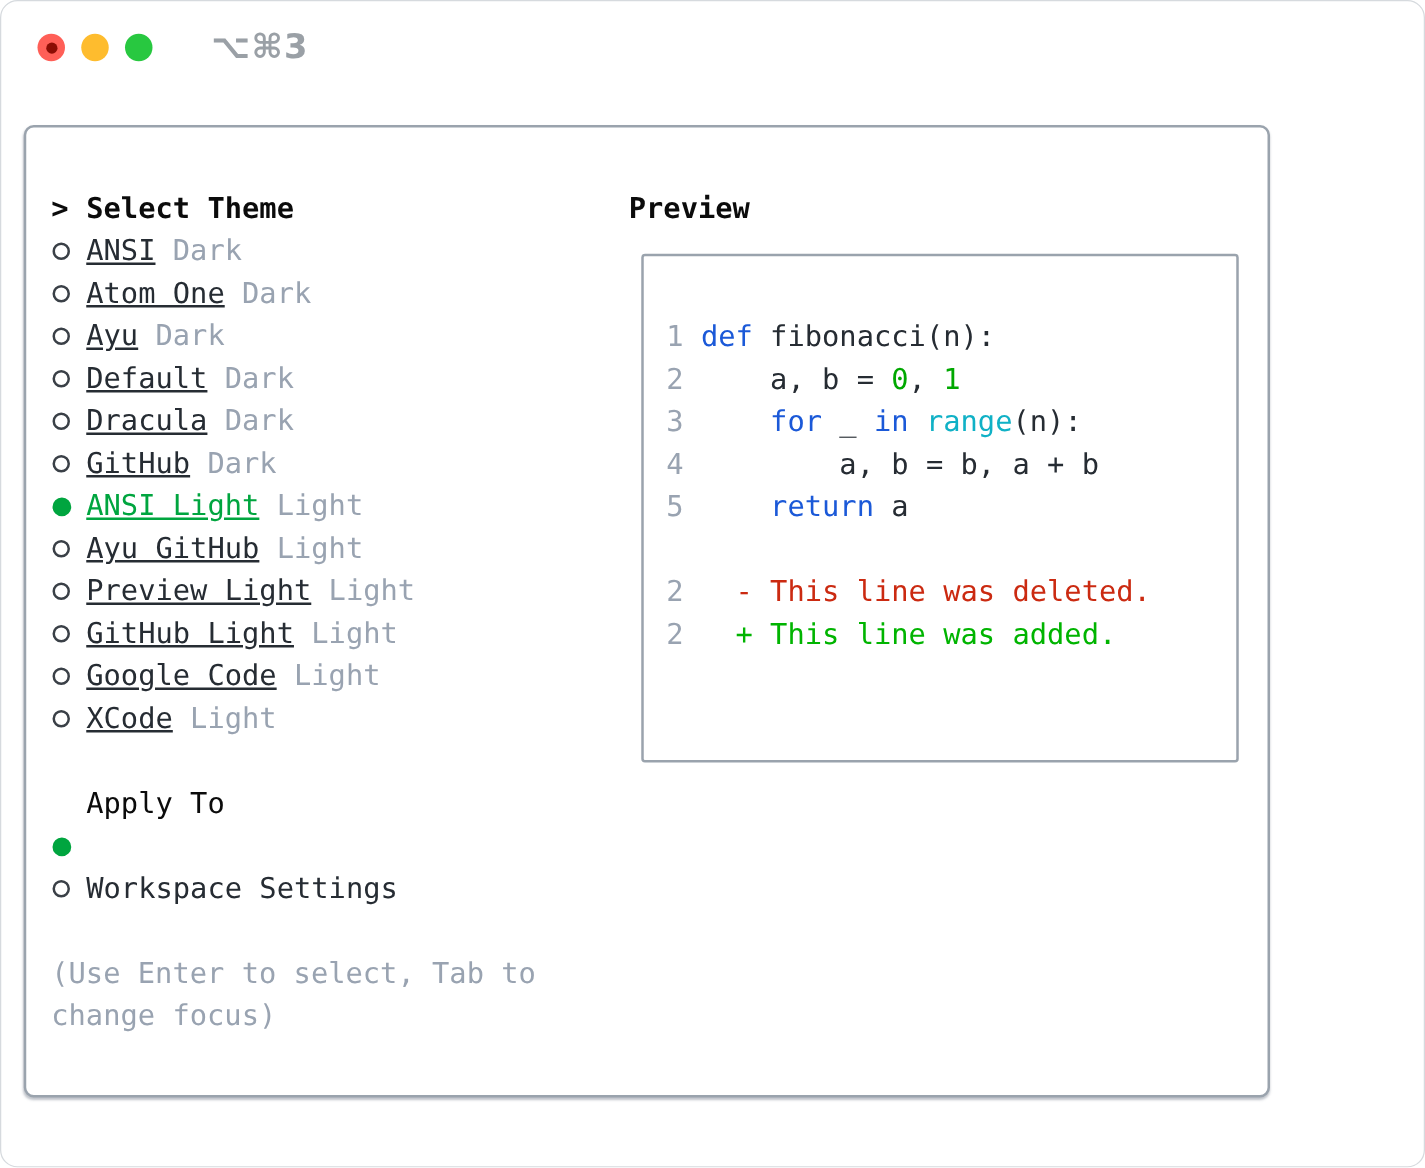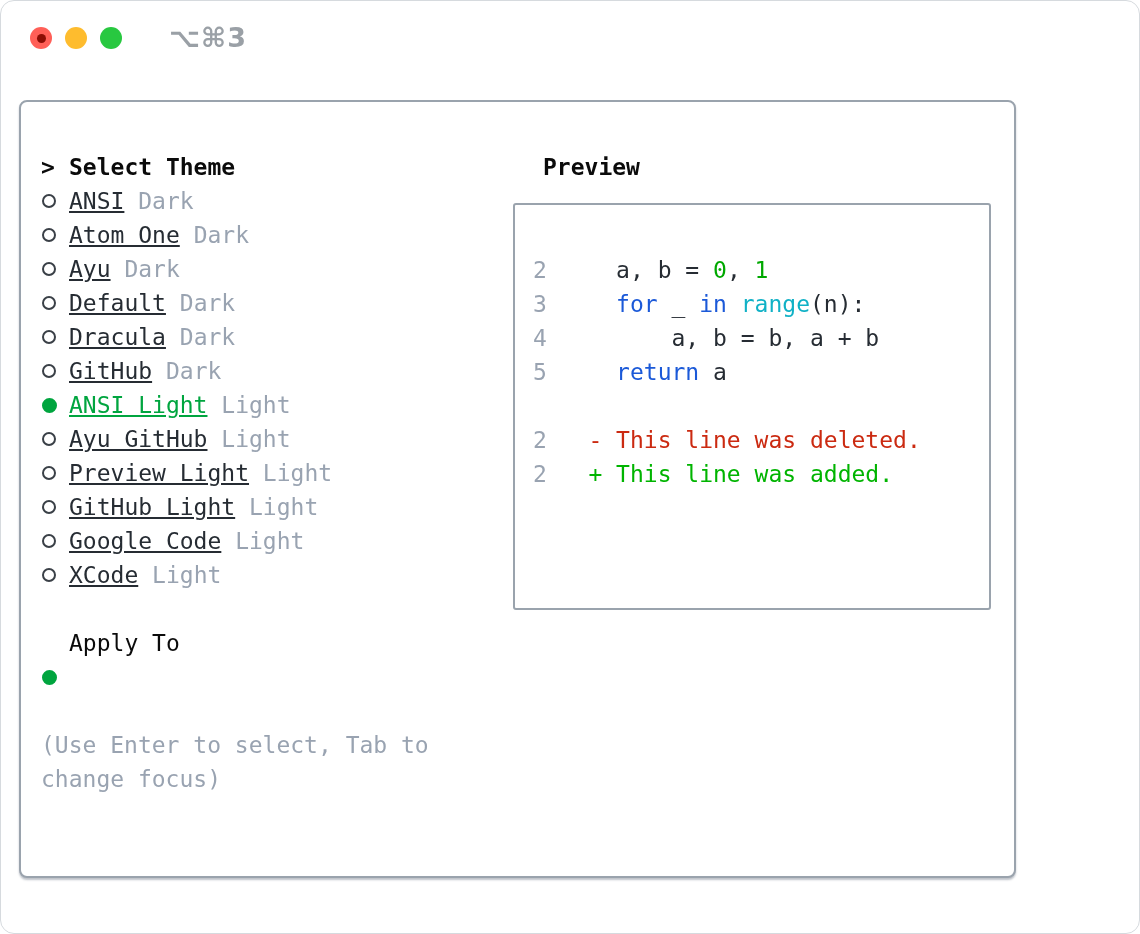--- a/index.html
+++ b/index.html
@@ -50,21 +50,21 @@
   .panel-header { font-weight: bold; color: var(--header-black); }
   .theme-name { color: var(--text-dark); text-decoration: underline; }
   .row.selected .theme-name, .row.selected .option-label { color: var(--selected-green); text-align: right; }
   .variant { color: var(--muted-gray); }
   .option-label { color: var(--text-dark); }
   .spacer { height: 34px; }
   .apply-header { margin-left: 28px; color: var(--header-black); }
   .help { color: var(--muted-gray); white-space: pre; height: 34px; }
 
   
-  .preview-header-row { height: 34px; margin-left: 40px; }
+  .preview-header-row { height: 34px; }
   .preview-box {
     margin-top: 19px; margin-left: 10px; width: 478px; height: 407px;
     border: 2px solid var(--box-border); border-radius: 3px; background: #fff;
     padding: 48px 16px 0 18px;
   }
   .cline { white-space: pre; height: 34px; }
   .lnum { color: var(--muted-gray); }
   .tok.pl  { color: var(--text-dark); }
   .tok.kw  { color: var(--keyword-blue); }
   .tok.fn  { color: var(--builtin-cyan); }
@@ -110,33 +110,35 @@
           <div class="row"><span class="prefix-col"><span class="bullet"></span></span><span class="theme-name">Google Code</span><span class="variant"> Light</span></div>
           <div class="row"><span class="prefix-col"><span class="bullet"></span></span><span class="theme-name">XCode</span><span class="variant"> Light</span></div>
         </div>
 
       <div class="spacer"></div>
 
       <div class="row apply-header">Apply To</div>
 
       <div id="apply-list">
           <div class="row selected"><span class="prefix-col"><span class="bullet filled"></span></span></div>
+          <div class="row"><span class="prefix-col"><span class="bullet"></span></span><span class="option-label">Workspace Settings</span></div>
         </div>
 
       <div class="spacer"></div>
 
       <div class="help">(Use Enter to select, Tab to</div>
       <div class="help">change focus)</div>
     </div>
 
     <div class="right-col">
       <div class="row preview-header-row">
         <span class="panel-header">Preview</span>
       </div>
       <div class="preview-box" id="preview-box">
+          <div class="cline"><span class="lnum">1 </span><span class="tok kw">def</span><span class="tok pl"> fibonacci(n):</span></div>
           <div class="cline"><span class="lnum">2 </span><span class="tok pl">    a, b = </span><span class="tok num">0</span><span class="tok pl">, </span><span class="tok num">1</span></div>
           <div class="cline"><span class="lnum">3 </span><span class="tok pl">    </span><span class="tok kw">for</span><span class="tok pl"> _ </span><span class="tok kw">in</span><span class="tok pl"> </span><span class="tok fn">range</span><span class="tok pl">(n):</span></div>
           <div class="cline"><span class="lnum">4 </span><span class="tok pl">        a, b = b, a + b</span></div>
           <div class="cline"><span class="lnum">5 </span><span class="tok pl">    </span><span class="tok kw">return</span><span class="tok pl"> a</span></div>
           <div class="cline"><span class="lnum">  </span></div>
           <div class="cline"><span class="lnum">2 </span><span class="tok del">  - This line was deleted.</span></div>
           <div class="cline"><span class="lnum">2 </span><span class="tok add">  + This line was added.</span></div>
         </div>
     </div>
 

